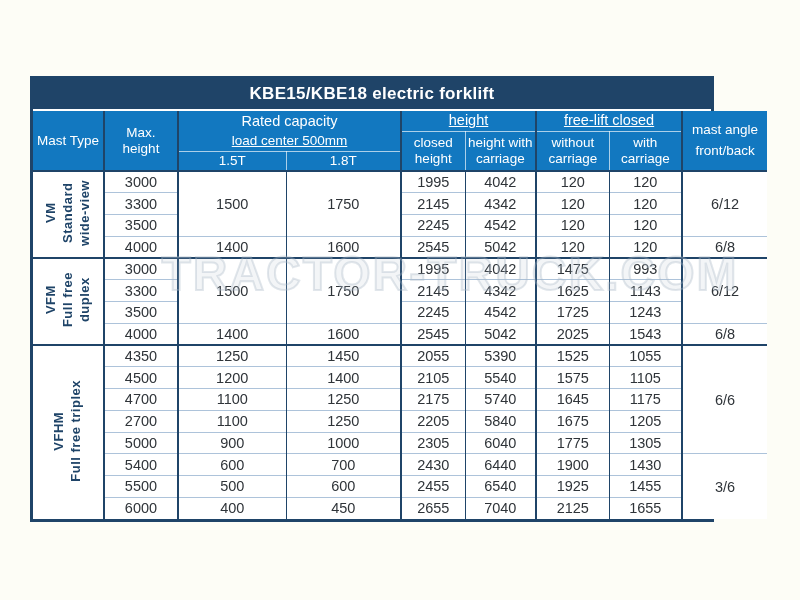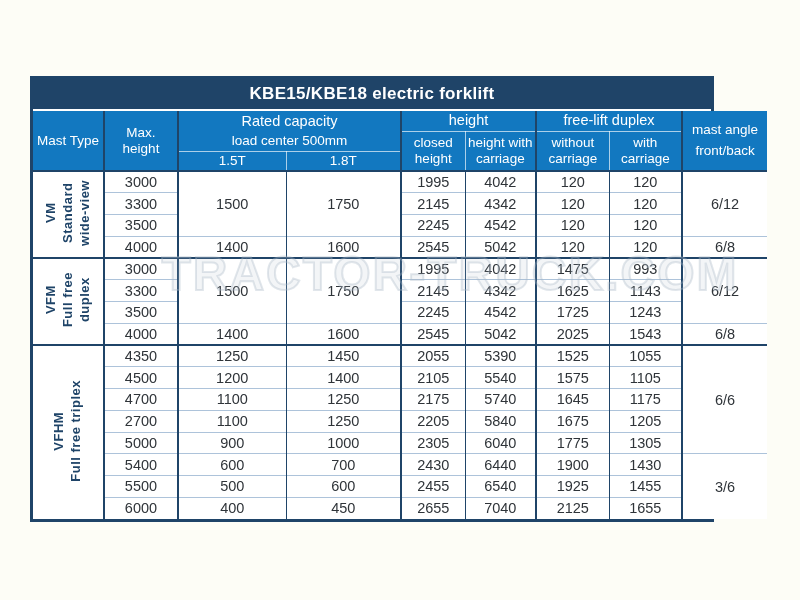--- a/index.html
+++ b/index.html
@@ -42,21 +42,21 @@
   td{
     color:var(--text);font-size:14.5px;text-align:center;vertical-align:middle;
     border-top:1px solid var(--row-line);
     padding:0 2px;background:#fff;
   }
   
   .bB{border-left:2px solid var(--navy);}   
   .bI{border-left:1px solid var(--navy);margin-left:8px;}   
   .bIL{border-left:1px solid rgba(255,255,255,0.65);margin-left:22px;} 
   
-  .hbL{border-bottom:1px solid rgba(255,255,255,0.65);}
+  .hbL{border-bottom:1px solid rgba(255,255,255,0.65);text-decoration:underline;}
   .hbB{border-bottom:2px solid var(--navy);}
   
   .secT{border-top:2px solid var(--navy) !important;}
   
   td.mast{padding:0;}
   .rot{
     writing-mode:vertical-rl;transform:rotate(180deg);
     display:inline-block;
     color:var(--navy);font-weight:bold;font-size:13px;
     letter-spacing:0.5px;line-height:1.3;text-align:center;
@@ -87,21 +87,21 @@
       <col style="width:73px">
         <col style="width:73px">
         <col style="width:85px">
     </colgroup>
     <thead>
       <tr>
         <th rowspan="3" class="hbB">Mast Type</th>
         <th rowspan="3" class="bB hbB">Max. height</th>
         <th colspan="2" class="bB grp">Rated capacity</th>
         <th colspan="2" class="bB grp hbL">height</th>
-        <th colspan="2" class="bB grp hbL">free-lift duplex</th>
+        <th colspan="2" class="bB grp hbL">free-lift closed</th>
         <th rowspan="3" class="bB hbB angle-hdr">
           <div>mast angle</div>
           <div>front/back</div>
         </th>
       </tr>
       <tr>
         <th colspan="2" class="bB hbL">load center 500mm</th>
         <th rowspan="2" class="bB hbB">closed height</th>
         <th rowspan="2" class="bIL hbB">height with carriage</th>
         <th rowspan="2" class="bB hbB">without carriage</th>

